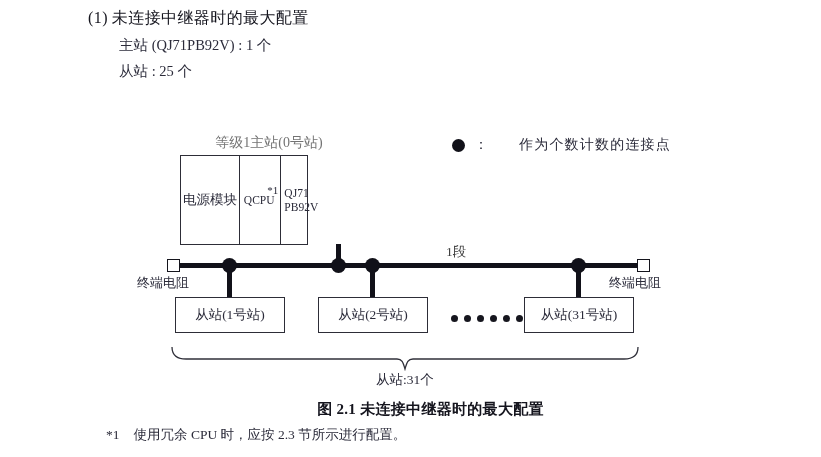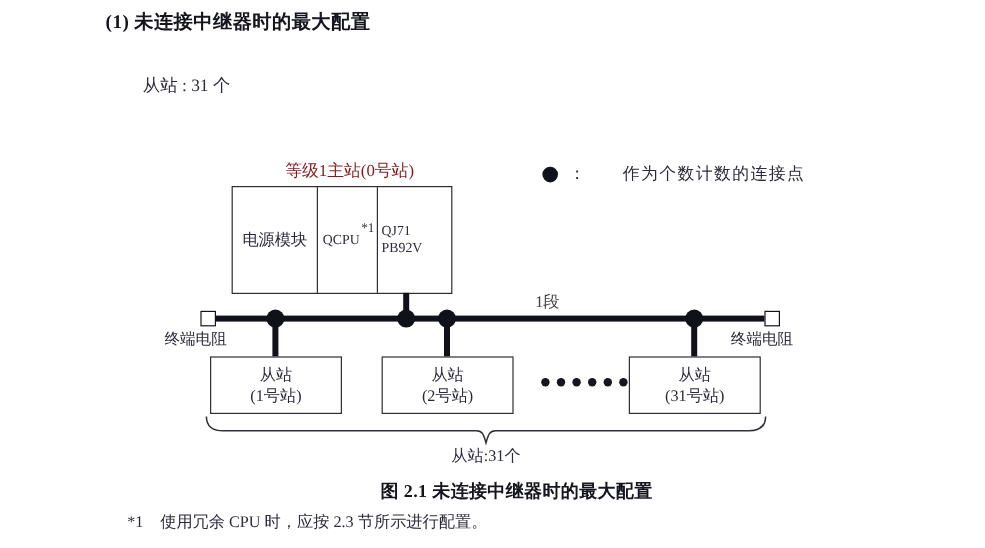--- a/index.html
+++ b/index.html
@@ -22,21 +22,21 @@
     width: 821px;
     height: 457px;
   }
 
   
   .heading {
     position: absolute;
     left: 88px;
     top: 8px;
     font-size: 16px;
-    font-weight: bold;
+    font-weight: normal;
     letter-spacing: 0.4px;
     white-space: nowrap;
     color: #15151e;
   }
   .heading .num { margin-right: 4px; }
 
   .spec-line {
     position: absolute;
     left: 119px;
     font-size: 14.5px;
@@ -73,36 +73,37 @@
     color: #2b2b3a;
     margin-left: 24px;
   }
 
   
   .master-label {
     position: absolute;
     left: 193px;
     top: 134px;
     width: 152px;
-    text-align: right;
+    text-align: center;
     font-size: 14px;
     white-space: nowrap;
-    color: #7f1d1d;
+    color: #737373;
   }
 
   
   .rack {
     position: absolute;
-    left: 193px;
+    left: 180px;
     top: 155px;
-    width: 184px;
+    width: 128px;
     height: 90px;
     border: 1.4px solid #2d2d37;
     box-sizing: border-box;
     display: flex;
+    justify-content: space-between;
   }
   .rack .cell {
     position: relative;
     box-sizing: border-box;
     display: flex;
     align-items: center;
     justify-content: center;
   }
   .rack .cell + .cell { border-left: 1.4px solid #2d2d37; }
   .cell-power { width: 70px; }
@@ -207,25 +208,25 @@
   .stub-master { left: 336px; top: 244px;  height: 22px; }
   .stub-s1     { left: 227px; top: 264px;  height: 34px; }
   .stub-s2     { left: 370px; top: 264px;  height: 34px; }
   .stub-s3     { left: 576px; top: 264px;  height: 34px; }
 
   
   .slave {
     position: absolute;
     top: 297px;
     width: 110px;
-    height: 48px;
+    height: 36px;
     border: 1.4px solid #2d2d37;
     box-sizing: border-box;
     display: flex;
-    flex-direction: column;
+    flex-direction: row;
     align-items: center;
     justify-content: center;
     line-height: 1.28;
     font-size: 13.5px;
     color: #2b2b3a;
     background: #ffffff;
   }
   .slave-1 { left: 175px; }
   .slave-2 { left: 318px; }
   .slave-3 { left: 524px; }
@@ -295,21 +296,22 @@
 </style>
 </head>
 <body>
 
 <div class="page">
 
   <div class="heading">
     <span class="num">(1)</span><span>未连接中继器时的最大配置</span>
   </div>
 
-  <div class="spec-line l2">从站 : 31 个</div>
+  <div class="spec-line l1">主站 (QJ71PB92V) : 1 个</div>
+  <div class="spec-line l2">从站 : 25 个</div>
 
   <div class="legend">
     <span class="dot"></span>
     <span class="colon">：</span>
     <span class="legend-text">作为个数计数的连接点</span>
   </div>
 
   <div class="master-label">等级1主站(0号站)</div>
 
   <div class="rack">

